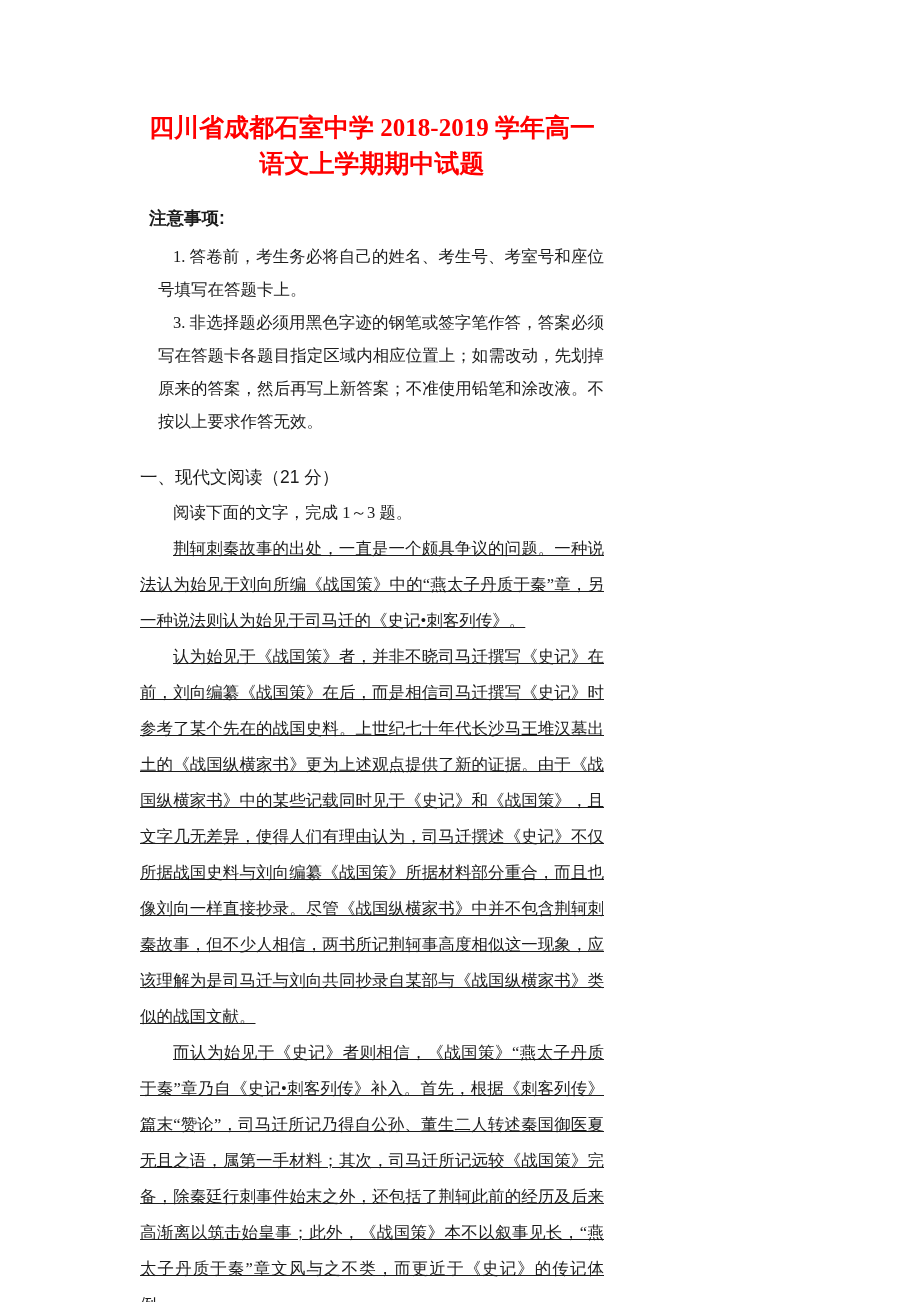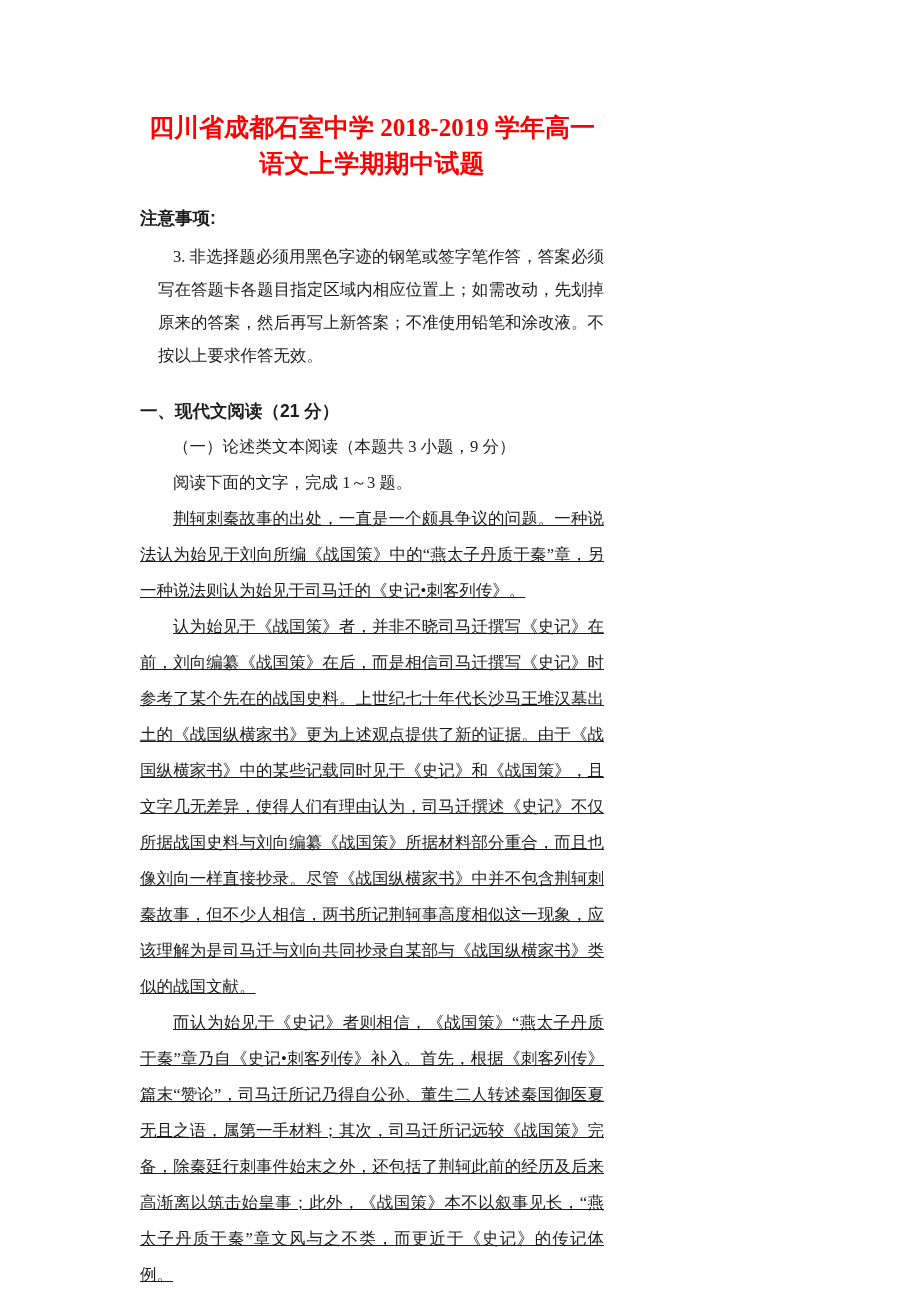--- a/index.html
+++ b/index.html
@@ -25,36 +25,37 @@
     font-weight: bold;
     text-align: center;
     font-family: "Liberation Serif", "DejaVu Serif", serif;
   }
   .notice-heading {
     margin-top: 20px;
     font-size: 17.5px;
     line-height: 33px;
     font-weight: bold;
     font-family: "Liberation Sans", "DejaVu Sans", sans-serif;
+    margin-left: 9px;
   }
   .notice-list {
     margin-top: 5px;
   }
   .notice-item {
     font-size: 16.5px;
     line-height: 33px;
     padding-left: 18px;
     text-indent: 15px;
     text-align: justify;
   }
   .section-heading {
     margin-top: 21px;
     font-size: 17.5px;
     line-height: 36px;
-    font-weight: bold;
+    font-weight: normal;
     font-family: "Liberation Sans", "DejaVu Sans", sans-serif;
   }
   .sub-line {
     font-size: 16.5px;
     line-height: 36px;
     text-indent: 33px;
   }
   .para {
     margin: 0;
     font-size: 16.5px;
@@ -67,26 +68,26 @@
 </head>
 <body>
 
 <div class="page" style="background: rgb(255, 255, 255); color: rgb(28, 28, 28);">
 
   <h1 class="doc-title" style="color: rgb(255, 0, 0);">四川省成都石室中学 2018-2019 学年高一语文上学期期中试题</h1>
 
   <div class="notice-heading">注意事项:</div>
 
   <div class="notice-list">
+    <div class="notice-item">1. 答卷前，考生务必将自己的姓名、考生号、考室号和座位号填写在答题卡上。</div>
     <div class="notice-item">3. 非选择题必须用黑色字迹的钢笔或签字笔作答，答案必须写在答题卡各题目指定区域内相应位置上；如需改动，先划掉原来的答案，然后再写上新答案；不准使用铅笔和涂改液。不按以上要求作答无效。</div>
   </div>
 
   <div class="section-heading">一、现代文阅读（21 分）</div>
 
-  <div class="sub-line">（一）论述类文本阅读（本题共 3 小题，9 分）</div>
 
   <div class="sub-line">阅读下面的文字，完成 1～3 题。</div>
 
   <p class="para">荆轲刺秦故事的出处，一直是一个颇具争议的问题。一种说法认为始见于刘向所编《战国策》中的“燕太子丹质于秦”章，另一种说法则认为始见于司马迁的《史记•刺客列传》。</p>
   <p class="para">认为始见于《战国策》者，并非不晓司马迁撰写《史记》在前，刘向编纂《战国策》在后，而是相信司马迁撰写《史记》时参考了某个先在的战国史料。上世纪七十年代长沙马王堆汉墓出土的《战国纵横家书》更为上述观点提供了新的证据。由于《战国纵横家书》中的某些记载同时见于《史记》和《战国策》，且文字几无差异，使得人们有理由认为，司马迁撰述《史记》不仅所据战国史料与刘向编纂《战国策》所据材料部分重合，而且也像刘向一样直接抄录。尽管《战国纵横家书》中并不包含荆轲刺秦故事，但不少人相信，两书所记荆轲事高度相似这一现象，应该理解为是司马迁与刘向共同抄录自某部与《战国纵横家书》类似的战国文献。</p>
   <p class="para">而认为始见于《史记》者则相信，《战国策》“燕太子丹质于秦”章乃自《史记•刺客列传》补入。首先，根据《刺客列传》篇末“赞论”，司马迁所记乃得自公孙、董生二人转述秦国御医夏无且之语，属第一手材料；其次，司马迁所记远较《战国策》完备，除秦廷行刺事件始末之外，还包括了荆轲此前的经历及后来高渐离以筑击始皇事；此外，《战国策》本不以叙事见长，“燕太子丹质于秦”章文风与之不类，而更近于《史记》的传记体例。</p>
 
 </div>
 
 </body></html>

